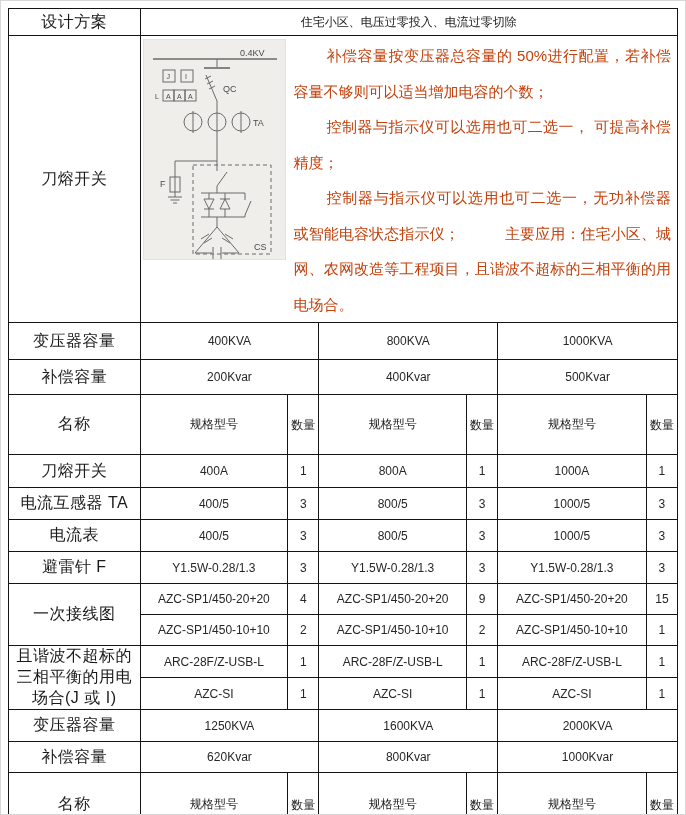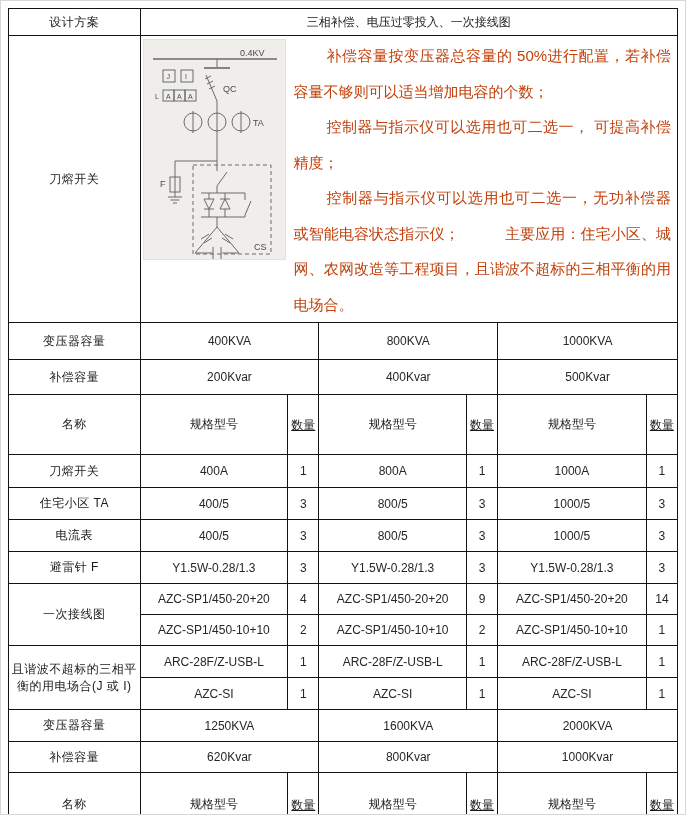--- a/index.html
+++ b/index.html
@@ -2,23 +2,23 @@
 <html><head>
 <meta charset="utf-8">
 <style>
   html,body{margin:0;padding:0;background:#fff;}
   body{width:686px;height:815px;box-sizing:border-box;border:1px solid #d6d6d6;
        font-family:"Liberation Sans",sans-serif;color:#1a1a1a;}
   .page{padding:7px;}
   table{border-collapse:collapse;table-layout:fixed;width:670px;}
   td{border:1px solid #141414;text-align:center;vertical-align:middle;
      font-size:12px;padding:0 2px;overflow:hidden;}
-  td.name{font-size:12px;letter-spacing:0.5px;margin-left:12px;}
+  td.name{font-size:16px;letter-spacing:0.5px;margin-left:12px;}
   td.latin{font-size:12px;color:#262626;}
-  td.qty-h{line-height:26px;padding:2px 0;text-decoration:underline;}
+  td.qty-h{line-height:26px;padding:2px 0;}
   
   tr.h27{height:27px} tr.h228{height:228px} tr.h37{height:37px} tr.h35{height:35px}
   tr.h60{height:60px} tr.h64{height:64px} tr.h33{height:33px} tr.h32{height:32px}
   tr.h31{height:31px}
   
   td.wiring-cell{vertical-align:top;padding:0;}
   .wiring-flex{display:flex;align-items:flex-start;}
   .diagram-box{flex:0 0 143px;margin:3px 0 0 2px;}
   .notes{flex:1;padding:2px 6px 0 8px;}
   .notes p{margin:0;font-size:15px;line-height:35.5px;text-indent:2.2em;
@@ -40,21 +40,21 @@
         <col style="width:31px">
     <col style="width:147px">
         <col style="width:31px">
     <col style="width:148px">
         <col style="width:31px">
   </colgroup>
 
   <tbody>
         <tr class="h27">
     <td class="name">设计方案</td>
-    <td colspan="6">三相补偿、电压过零投入、一次接线图</td>
+    <td colspan="6">住宅小区、电压过零投入、电流过零切除</td>
   </tr>
 
   <tr class="h228">
     <td class="name">刀熔开关</td>
     <td colspan="6" class="wiring-cell">
       <div class="wiring-flex">
         <div class="diagram-box">
           <svg width="143" height="221" viewBox="0 0 143 221">
             <rect x="0" y="0" width="143" height="221" fill="#efeeeb" stroke="#d8d7d3"></rect>
 
@@ -166,21 +166,21 @@
   <tr class="h33">
     <td class="name">刀熔开关</td>
     <td class="latin">400A</td>
     <td class="latin">1</td>
     <td class="latin">800A</td>
     <td class="latin">1</td>
     <td class="latin">1000A</td>
     <td class="latin">1</td>
   </tr>
   <tr class="h32">
-    <td class="name">住宅小区 TA</td>
+    <td class="name">电流互感器 TA</td>
     <td class="latin">400/5</td>
     <td class="latin">3</td>
     <td class="latin">800/5</td>
     <td class="latin">3</td>
     <td class="latin">1000/5</td>
     <td class="latin">3</td>
   </tr>
   <tr class="h32">
     <td class="name">电流表</td>
     <td class="latin">400/5</td>
@@ -199,21 +199,21 @@
     <td class="latin">Y1.5W-0.28/1.3</td>
     <td class="latin">3</td>
   </tr>
   <tr class="h31">
     <td class="name" rowspan="2">一次接线图</td>
     <td class="latin">AZC-SP1/450-20+20</td>
     <td class="latin">4</td>
     <td class="latin">AZC-SP1/450-20+20</td>
     <td class="latin">9</td>
     <td class="latin">AZC-SP1/450-20+20</td>
-    <td class="latin">14</td>
+    <td class="latin">15</td>
   </tr>
   <tr class="h31">
     <td class="latin">AZC-SP1/450-10+10</td>
     <td class="latin">2</td>
     <td class="latin">AZC-SP1/450-10+10</td>
     <td class="latin">2</td>
     <td class="latin">AZC-SP1/450-10+10</td>
     <td class="latin">1</td>
   </tr>
   <tr class="h32">

